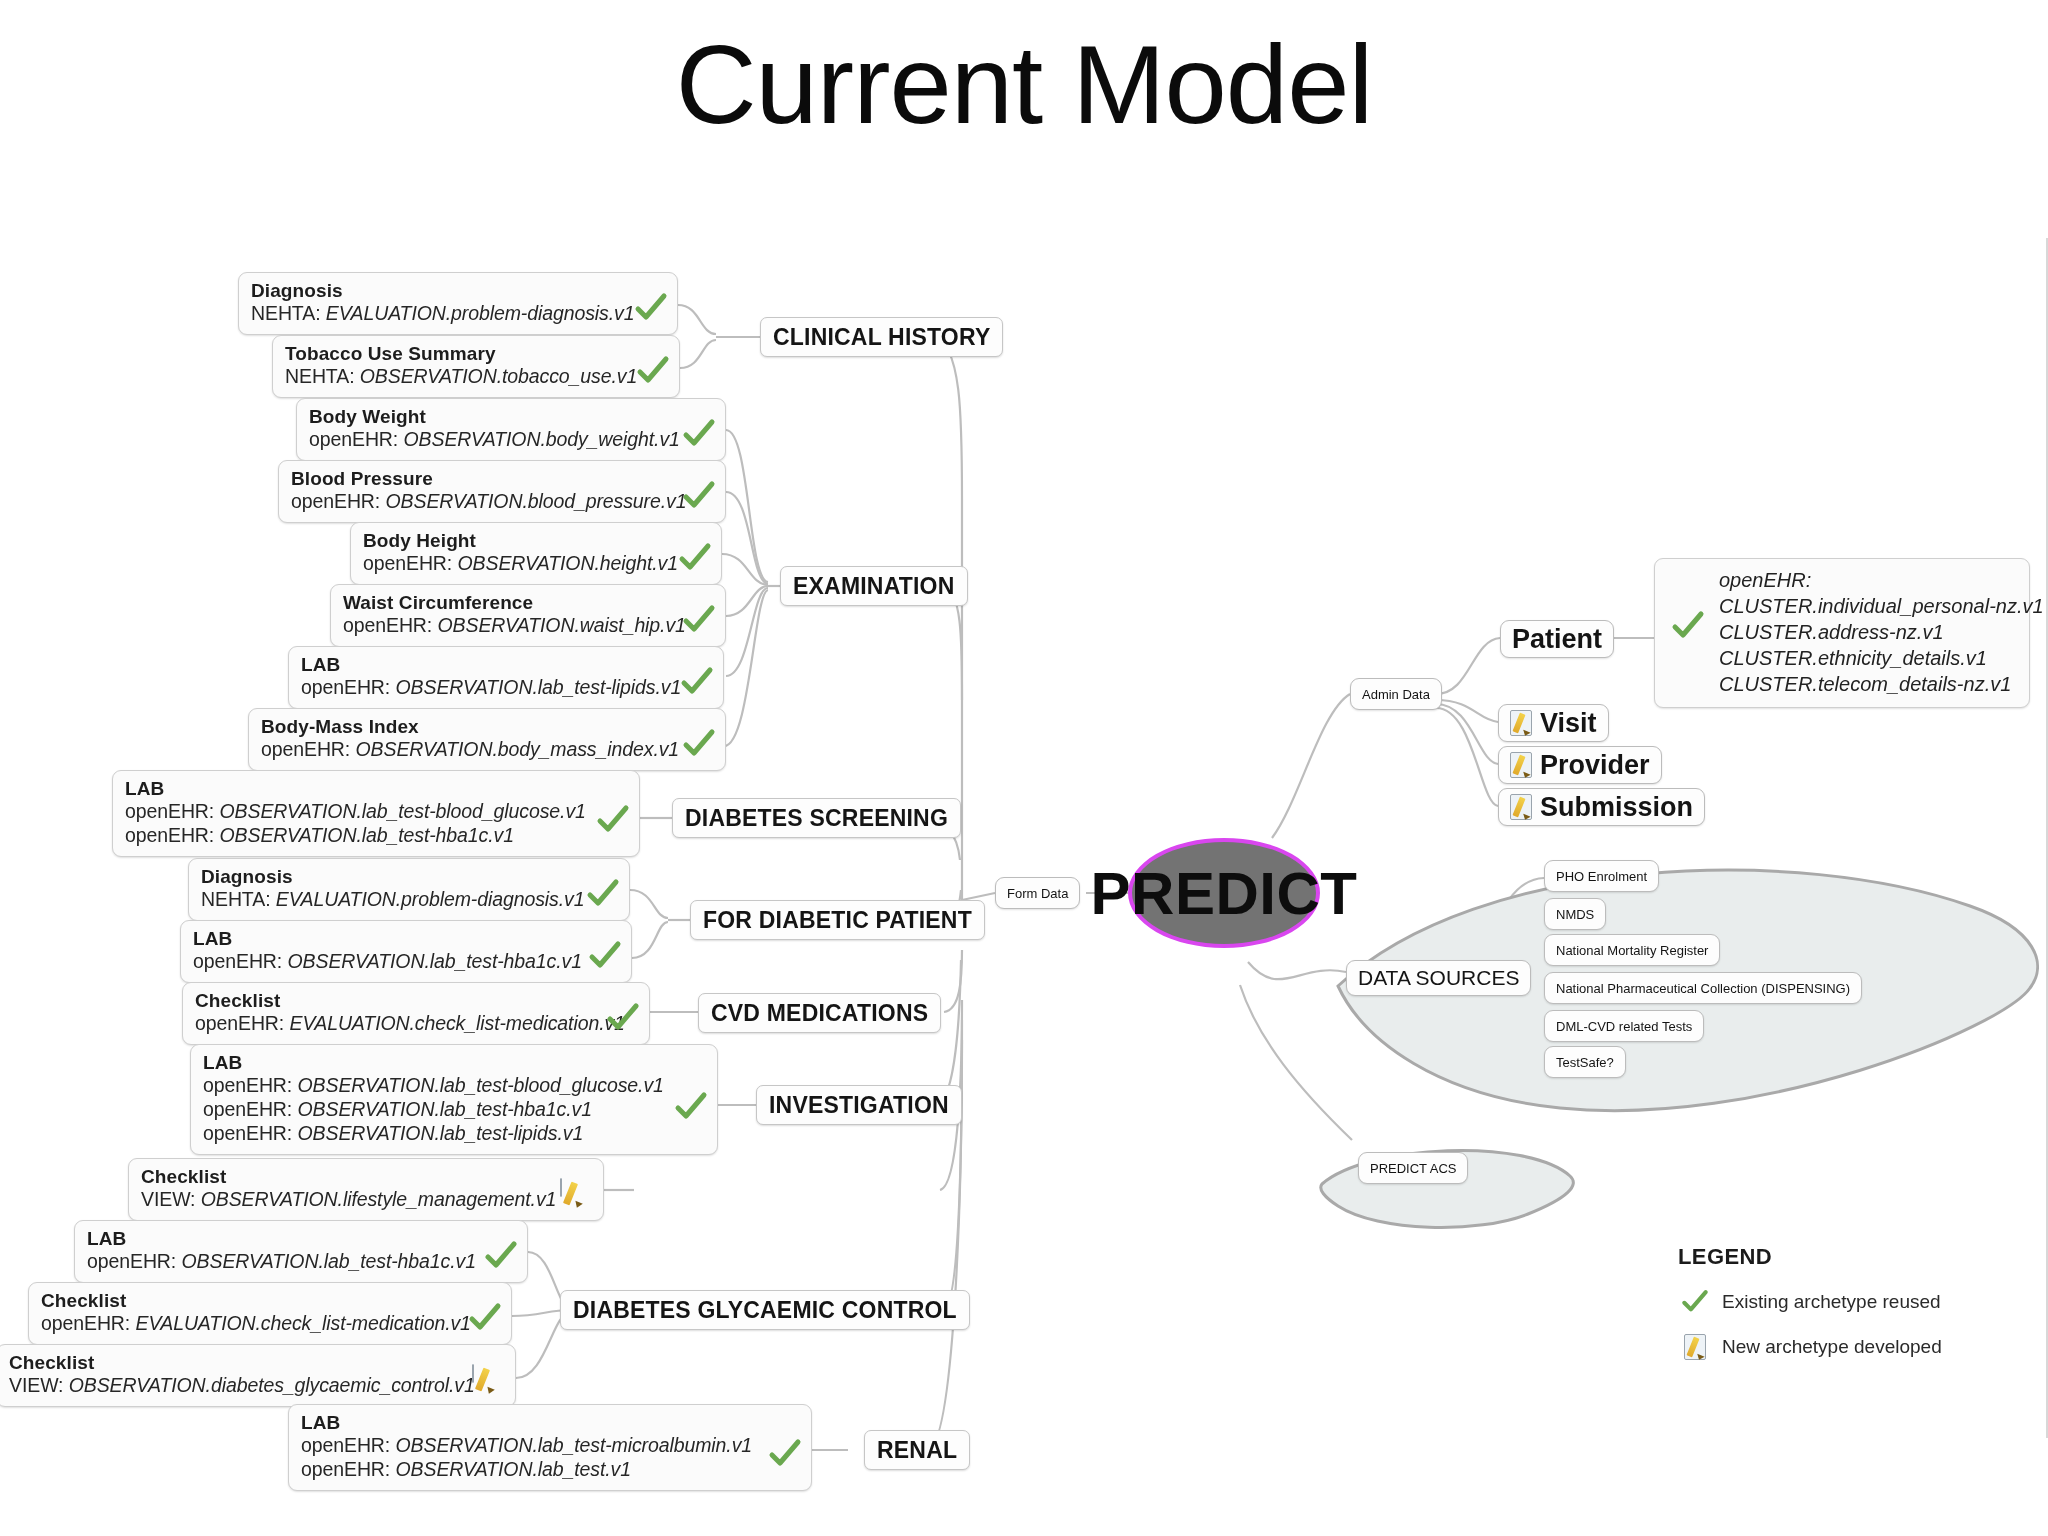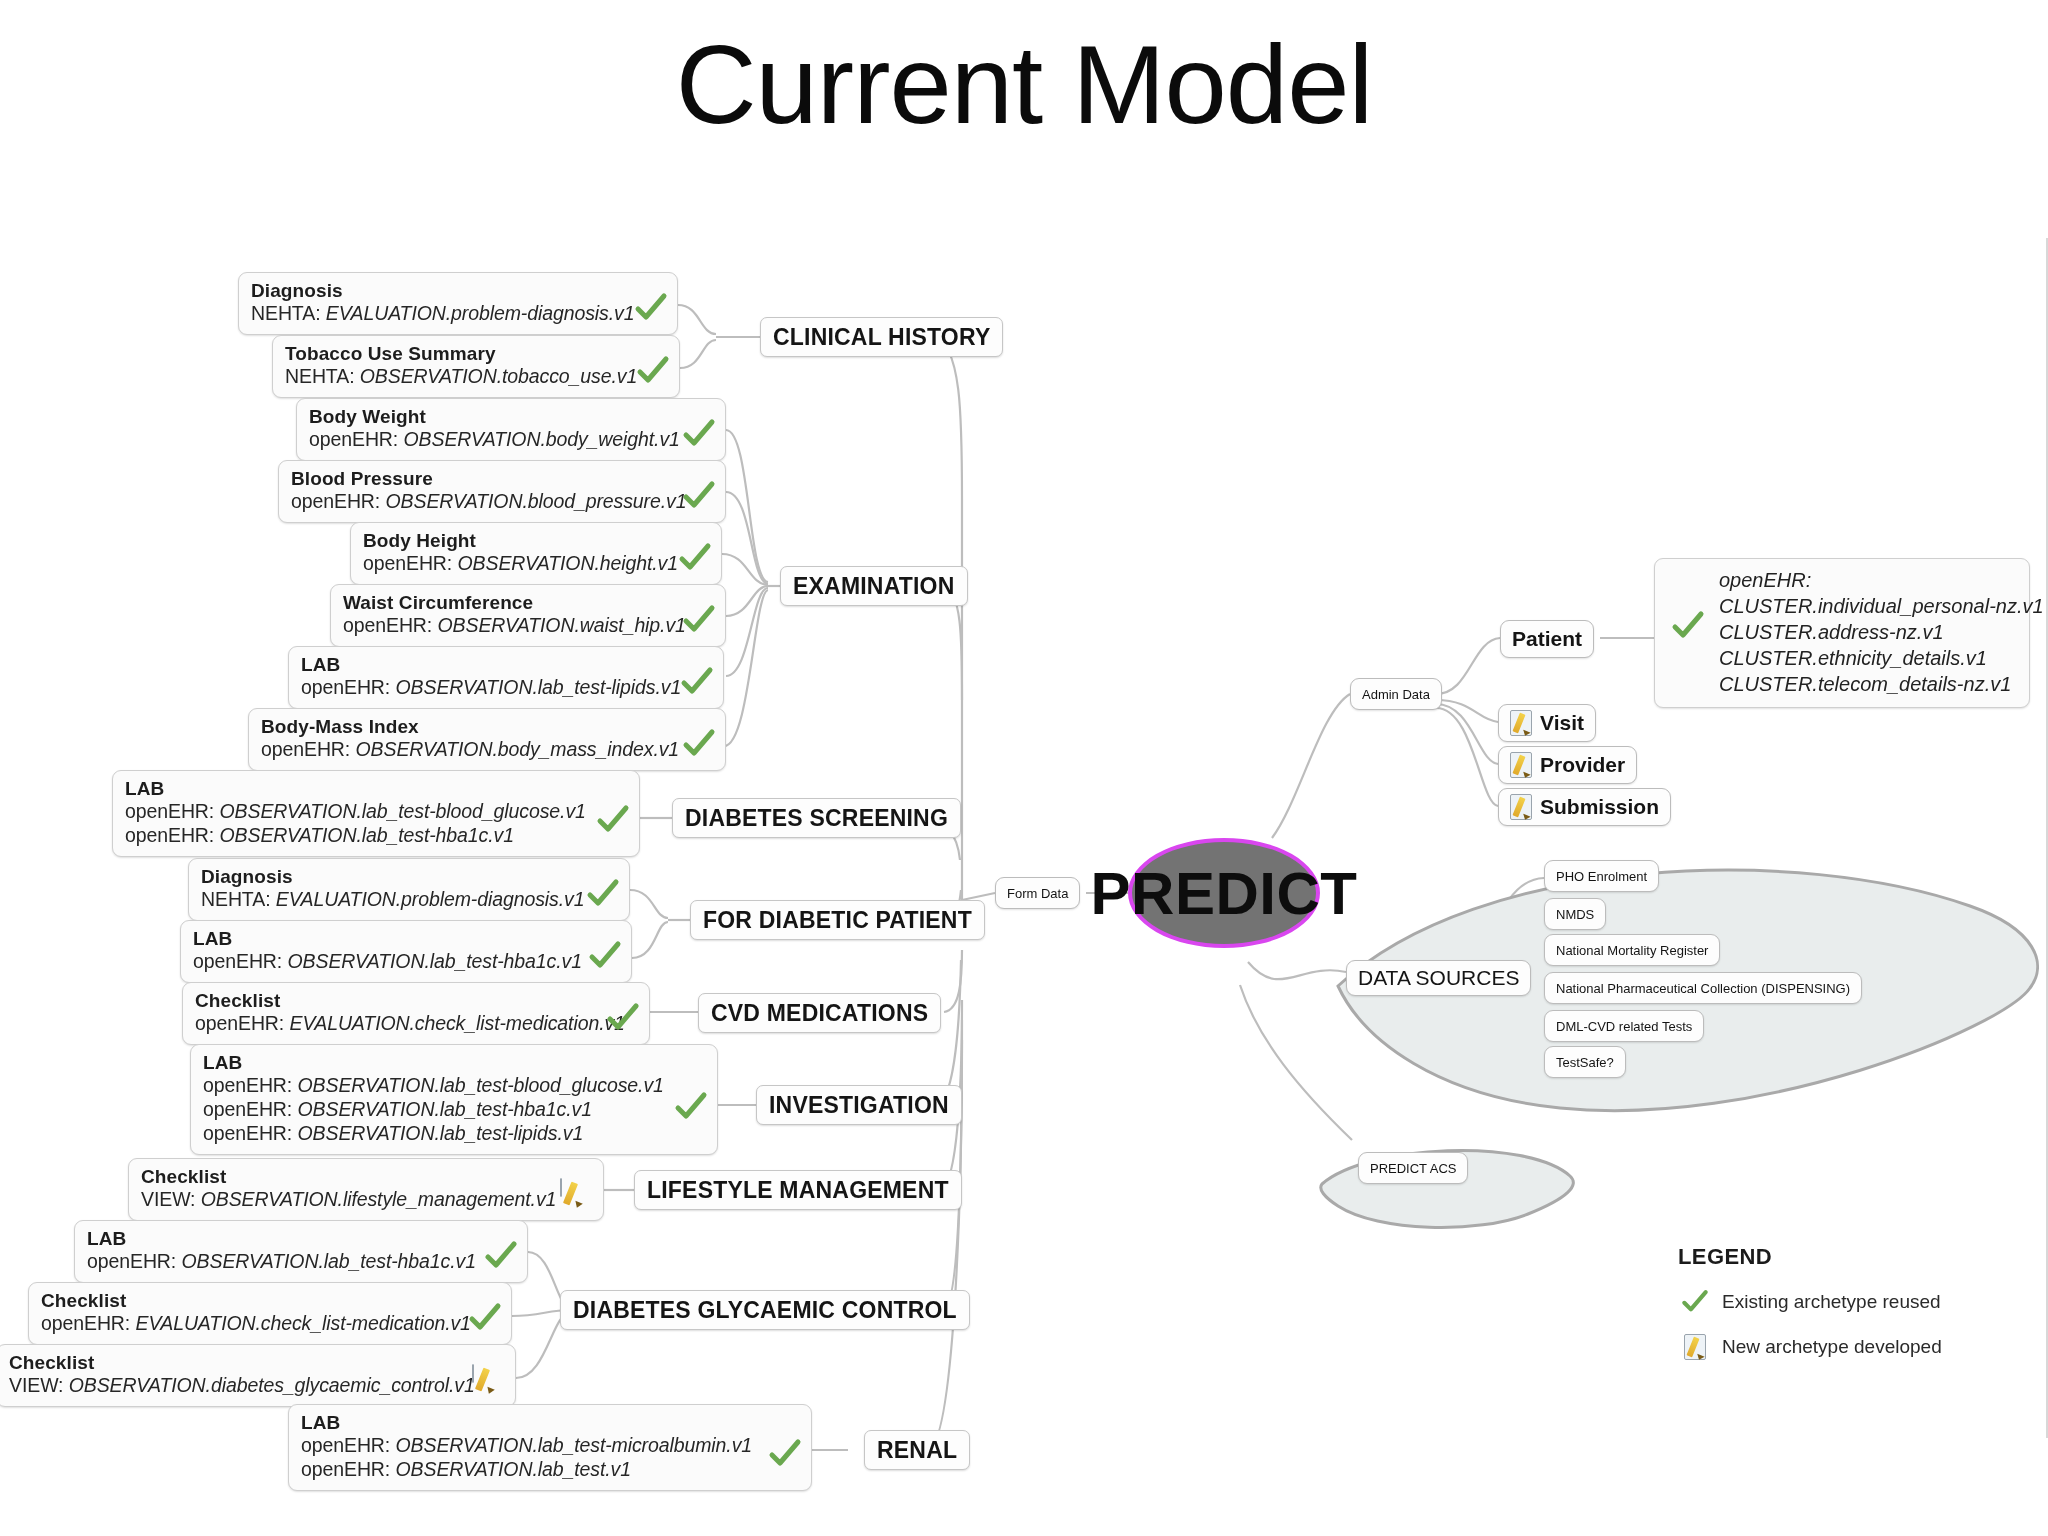--- a/index.html
+++ b/index.html
@@ -64,21 +64,21 @@
   }
 
   
   .node{
     position:absolute;box-sizing:border-box;
     background:#fdfdfd;border:1px solid #bcbcbc;border-radius:9px;
     box-shadow:0 1px 2px rgba(0,0,0,.12);
     display:flex;align-items:center;
     font-size:13px;color:#141414;padding:0 11px;height:32px;white-space:nowrap;
   }
-  .node.bold{font-weight:bold;font-size:21px;}
+  .node.bold{font-weight:bold;font-size:27px;}
   .node .pencil{margin-right:8px;flex:0 0 auto;width:22px;height:26px;}
   .node .pencil:before{left:5px;top:2px;width:6px;height:20px;}
   .node .pencil:after{left:11px;top:20px;border-top-width:5px;}
 
   
   .predict{
     position:absolute;box-sizing:border-box;
     border:4px solid #d946ef;border-radius:50%;background:#737373;
     display:flex;align-items:center;justify-content:center;
     font-size:60px;font-weight:bold;letter-spacing:.5px;color:#0d0d0d;
@@ -407,21 +407,20 @@
         </svg>
     </span>
   </div>
 
   <div class="cat" style="left:760px;top:317px;">CLINICAL HISTORY</div>
   <div class="cat" style="left:780px;top:566px;">EXAMINATION</div>
   <div class="cat" style="left:672px;top:798px;">DIABETES SCREENING</div>
   <div class="cat" style="left:690px;top:900px;">FOR DIABETIC PATIENT</div>
   <div class="cat" style="left:698px;top:993px;">CVD MEDICATIONS</div>
   <div class="cat" style="left:756px;top:1085px;">INVESTIGATION</div>
-  <div class="cat" style="left:634px;top:1170px;">LIFESTYLE MANAGEMENT</div>
   <div class="cat" style="left:560px;top:1290px;">DIABETES GLYCAEMIC CONTROL</div>
   <div class="cat" style="left:848px;top:1430px;margin-left:16px;">RENAL</div>
 
   <div class="node" style="left:995px;top:877px;">Form Data</div>
 
   <div class="predict" style="left:1128px;top:838px;width:192px;height:110px;">PREDICT</div>
 
   <div class="node" style="left:1350px;top:678px;">Admin Data</div>
 
   <div class="node bold" style="left:1500px;top:620px;height:38px;">Patient</div>

